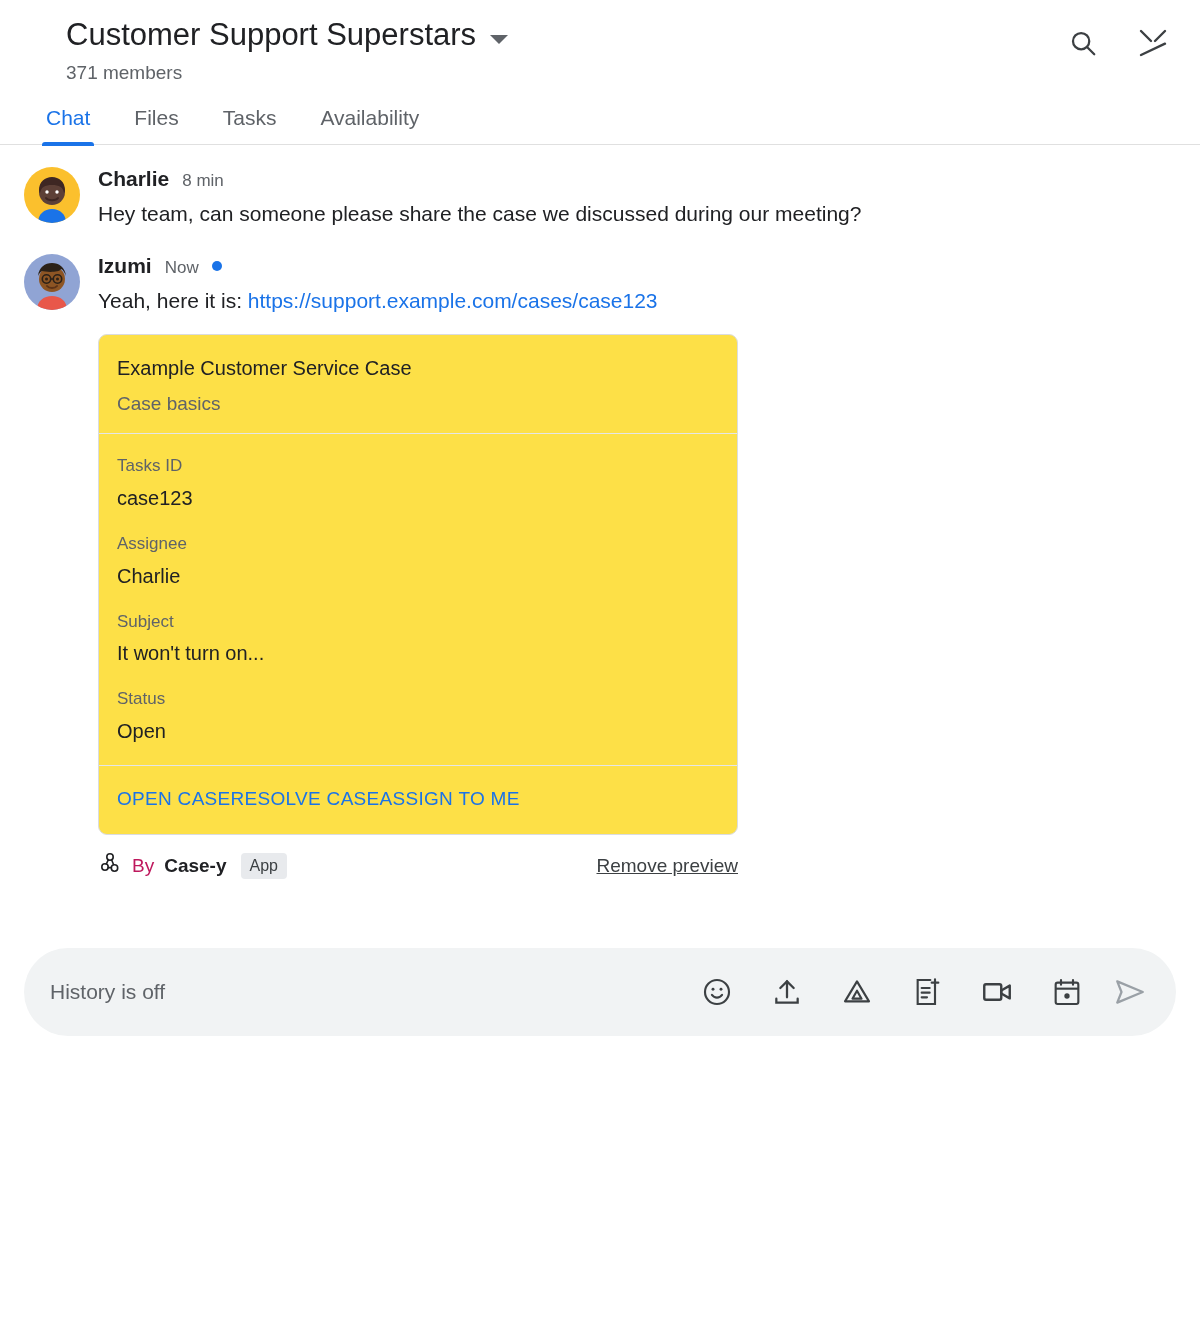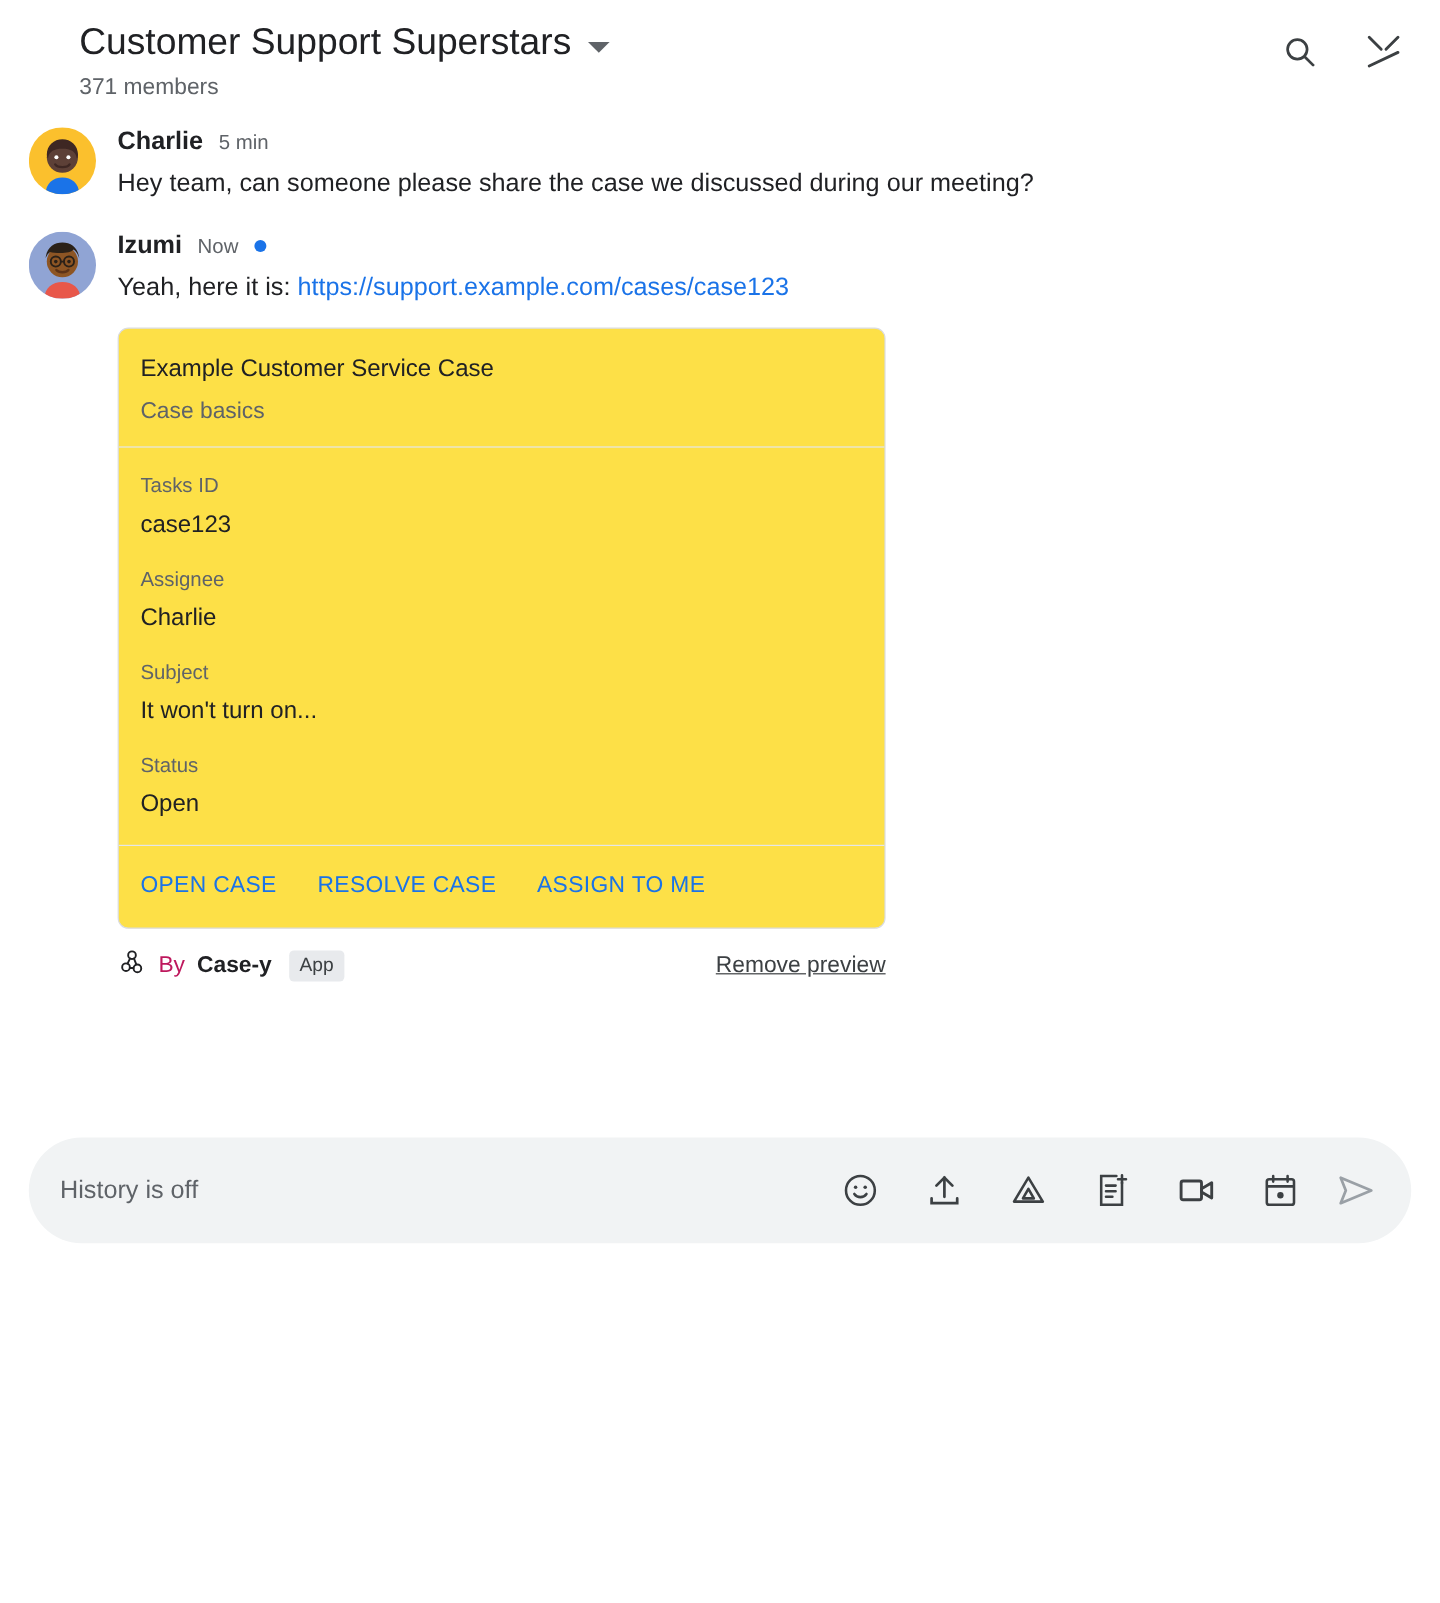--- a/index.html
+++ b/index.html
@@ -183,21 +183,20 @@
     line-height: 1.4;
   }
   .field-value {
     font-size: 20px;
     color: #202124;
     margin-top: 6px;
     line-height: 1.4;
   }
   .card-actions {
     display: flex;
-    gap: 34px;
     padding: 22px 18px 24px 18px;
   }
   .card-action {
     font-size: 19px;
     font-weight: 500;
     color: #1a73e8;
     letter-spacing: .3px;
     cursor: pointer;
     white-space: nowrap;
   }
@@ -289,39 +288,45 @@
       <div class="icon-btn">
         <svg width="32" height="32" viewBox="0 0 24 24" fill="none" stroke="#3c4043" stroke-width="1.8" stroke-linecap="round">
           <line x1="3" y1="3" x2="10.5" y2="10.5"></line>
           <line x1="21" y1="3" x2="13.5" y2="10.5"></line>
           <line x1="3" y1="21" x2="21" y2="12.5"></line>
         </svg>
       </div>
     </div>
   </div>
 
+  <div class="tabs">
+    <div class="tab active">Chat</div>
+    <div class="tab">Files</div>
+    <div class="tab">Tasks</div>
+    <div class="tab">Availability</div>
+  </div>
 
   <div class="messages">
 
     <div class="msg">
       <div class="avatar">
         <svg width="56" height="56" viewBox="0 0 56 56">
           <rect width="56" height="56" fill="#fbc02d"></rect>
           <path d="M14 56c0-9 6.3-14 14-14s14 5 14 14z" fill="#1a73e8"></path>
           <circle cx="28" cy="25" r="13" fill="#5d4037"></circle>
           <path d="M15 23c0-8 6-13 13-13s13 5 13 13c0 2-1 3-1 3-1-6-5-8-12-8s-11 2-12 8c0 0-1-1-1-3z" fill="#3e2723"></path>
           <circle cx="23" cy="25" r="1.7" fill="#fff"></circle>
           <circle cx="33" cy="25" r="1.7" fill="#fff"></circle>
           <path d="M22 31c2 3 10 3 12 0" stroke="#3e2723" stroke-width="2" fill="none" stroke-linecap="round"></path>
         </svg>
       </div>
       <div class="msg-body">
         <div class="msg-head">
           <span class="sender">Charlie</span>
-          <span class="time">5 min</span>
+          <span class="time">8 min</span>
         </div>
         <div class="msg-text">Hey team, can someone please share the case we discussed during our meeting?</div>
       </div>
     </div>
 
     <div class="msg">
       <div class="avatar">
         <svg width="56" height="56" viewBox="0 0 56 56">
           <rect width="56" height="56" fill="#90a4d4"></rect>
           <path d="M13 56c0-9 6.7-14 15-14s15 5 15 14z" fill="#e8574a"></path>

